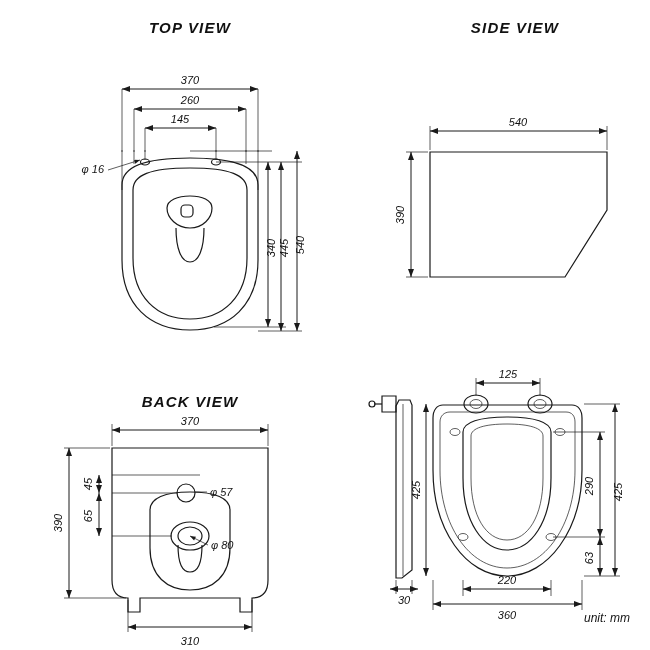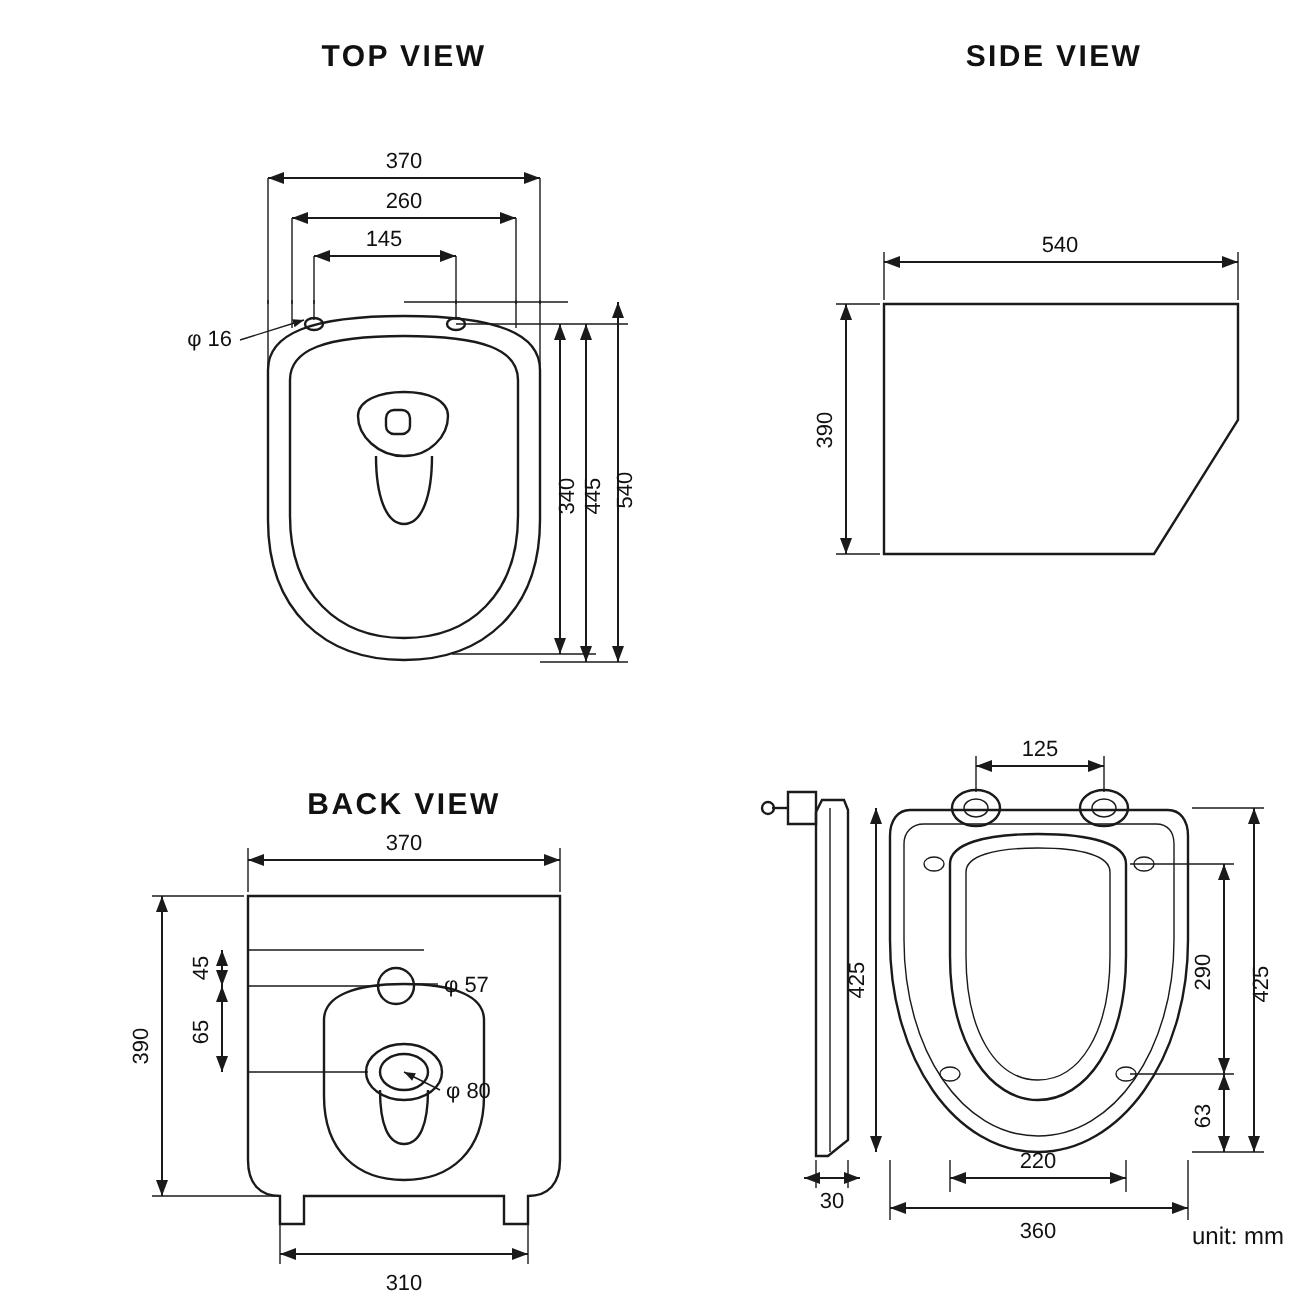--- a/index.html
+++ b/index.html
@@ -5,21 +5,21 @@
   html,body{margin:0;padding:0;}
   body{
     width:650px;height:650px;
     background:#ffffff;
     font-family:"Liberation Sans", sans-serif;
     color:#1a1a1a;
     overflow:hidden;
     position:relative;
   }
   .sheet{position:absolute;left:0;top:0;width:650px;height:650px;}
-  .svgwrap{position:absolute;left:12px;top:0;width:522px;height:650px;}
+  .svgwrap{position:absolute;left:0;top:0;width:522px;height:650px;font-style:italic;}
   svg{display:block;}
   .ttl{
     font-size:15px;letter-spacing:1.2px;font-weight:bold;fill:#111;
     font-family:"Liberation Sans", sans-serif;
   }
   .dim{
     font-size:11px;fill:#111;
     font-family:"Liberation Sans", sans-serif;
   }
   .unit{

